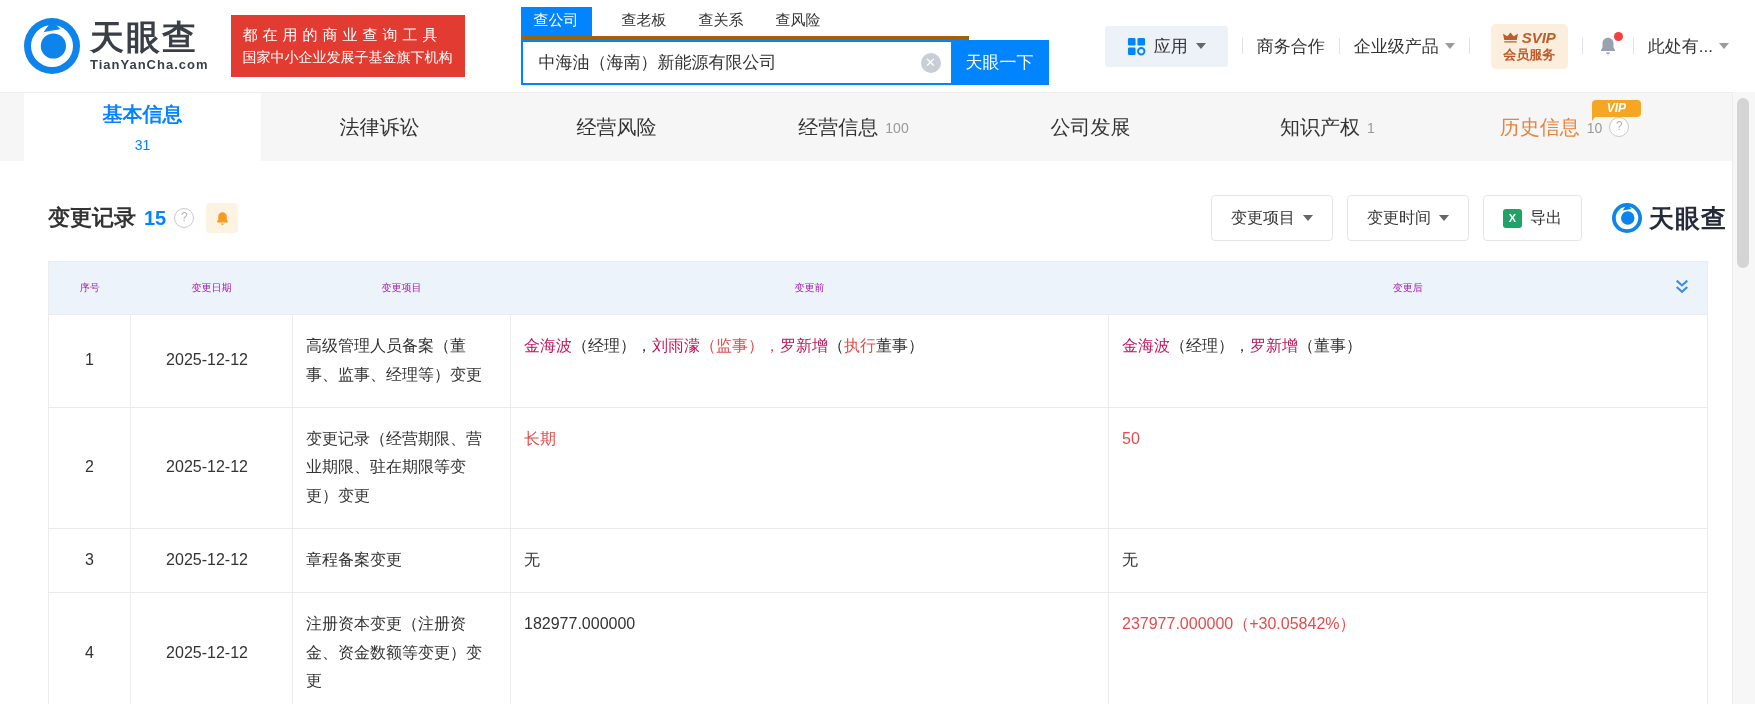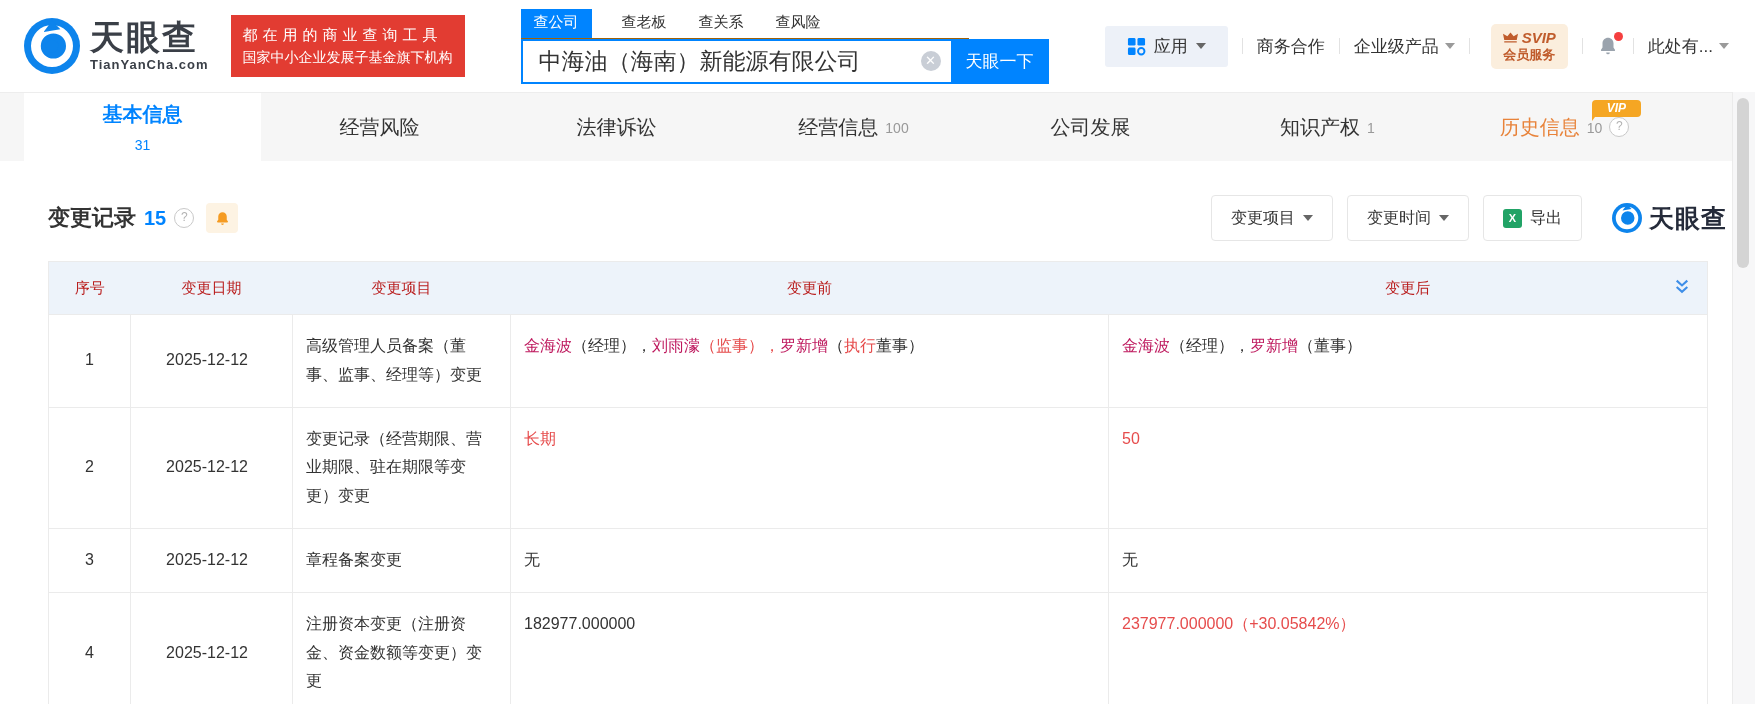--- a/index.html
+++ b/index.html
@@ -9,26 +9,26 @@
   
   .topbar{height:92px;display:flex;align-items:center;padding:0 26px 0 24px;background:#fff;}
   .logo{display:flex;align-items:center;gap:10px;}
   .logo-text .brand{font-size:34px;font-weight:bold;color:#3a3f47;letter-spacing:2px;line-height:1;}
   .logo-text .domain{font-size:13px;font-weight:bold;color:#3a3f47;letter-spacing:1px;margin-top:3px;}
   .slogan{margin-left:22px;background:#e23c32;color:#fff;padding:9px 12px;line-height:1.5;}
   .slogan .l1{font-size:15px;letter-spacing:5px;white-space:nowrap;}
   .slogan .l2{font-size:14px;letter-spacing:0;white-space:nowrap;}
 
   .search{margin-left:56px;width:546px;}
-  .search-tabs{display:flex;align-items:flex-end;gap:28px;border-bottom:1px solid #a16207;width:448px;}
+  .search-tabs{display:flex;align-items:flex-end;gap:28px;border-bottom:4px solid #a16207;width:448px;}
   .search-tab{font-size:15px;color:#333;padding:4px 2px 6px;cursor:pointer;white-space:nowrap;}
   .search-tab.active{background:#0084ff;color:#fff;padding:4px 13px 6px;}
   .search-row{display:flex;margin-top:0;}
   .search-box{width:404px;height:41px;border:2px solid #0084ff;border-right:none;display:flex;align-items:center;padding:0 10px 0 14px;background:#fff;}
-  .search-box input{border:none;outline:none;flex:1;font-size:23px;color:#333;font-family:Liberation Mono, monospace;background:transparent;}
+  .search-box input{border:none;outline:none;flex:1;font-size:17px;color:#333;font-family:Liberation Mono, monospace;background:transparent;}
   .clear-btn{width:20px;height:20px;border-radius:50%;background:#c9ced6;color:#fff;font-size:13px;line-height:20px;text-align:center;cursor:pointer;flex:0 0 auto;}
   .search-btn{width:98px;height:45px;background:#0084ff;color:#fff;font-size:17px;border:none;cursor:pointer;font-family:inherit;}
 
   .top-right{margin-left:auto;display:flex;align-items:center;}
   .divider{width:1px;height:16px;background:#e2e2e2;margin:0 14px;}
   .apps-chip{display:flex;align-items:center;gap:8px;background:#edf1f8;border-radius:3px;padding:9px 22px;cursor:pointer;}
   .apps-chip .lbl{font-size:17px;color:#333;}
   .nav-link{font-size:17px;color:#333;white-space:nowrap;cursor:pointer;display:flex;align-items:center;gap:6px;}
   .caret{width:0;height:0;border-left:5px solid transparent;border-right:5px solid transparent;border-top:6px solid #666;display:inline-block;}
   .caret.grey{border-top-color:#9a9a9a;}
@@ -59,21 +59,21 @@
   .sec-q{margin-left:8px;}
   .bell-chip{margin-left:12px;width:32px;height:30px;background:#fdf3e3;border-radius:4px;display:flex;align-items:center;justify-content:center;cursor:pointer;}
   .head-actions{margin-left:auto;display:flex;align-items:center;gap:14px;}
   .hbtn{height:46px;background:#fff;border:1px solid #e6e6e6;border-radius:4px;display:flex;align-items:center;gap:8px;padding:0 19px;font-size:16px;color:#333;cursor:pointer;font-family:inherit;}
   .xls-ico{width:19px;height:19px;background:#21a366;border-radius:3px;color:#fff;font-size:11px;font-weight:bold;line-height:19px;text-align:center;}
   .watermark{display:flex;align-items:center;gap:7px;margin-left:16px;}
   .watermark .wm-txt{font-size:25px;font-weight:bold;color:#252b3a;letter-spacing:1px;}
 
   
   .chg-table{border-collapse:collapse;table-layout:fixed;width:1659px;margin-left:48px;border:1px solid #ebebeb;}
-  .chg-table thead th{background:#edf3fa;height:50px;font-size:15px;font-weight:normal;color:#b91c1c;text-align:center;position:relative;border:none;}
+  .chg-table thead th{background:#edf3fa;height:50px;font-size:10px;font-weight:normal;color:#a21caf;text-align:center;position:relative;border:none;}
   .chg-table td{border:1px solid #ebebeb;font-size:16px;padding:17px 22px 17px 13px;vertical-align:top;line-height:1.8;background:#fff;}
   td.c-no{text-align:center;vertical-align:middle;padding:17px 4px;}
   td.c-date{text-align:center;vertical-align:middle;white-space:nowrap;}
   .col-no{width:82px;}.col-date{width:162px;}.col-item{width:218px;}.col-before{width:598px;}.col-after{width:599px;}
   .seg-link{color:#be185d;cursor:pointer;}
   .seg-red{color:#e64c4c;}
   .seg-text{color:#333;}
   .collapse-ico{position:absolute;right:16px;top:16px;cursor:pointer;}
 
   .scroll-strip{position:absolute;top:92px;right:0;width:22px;bottom:0;background:#f7f7f8;border-left:1px solid #ebebeb;}
@@ -165,24 +165,24 @@
       </span>
     </div>
   </div>
 
   <div class="tabbar">
     <div class="tab active">
       <span class="lbl">基本信息</span>
       <span class="cnt">31</span>
     </div>
     <div class="tab">
+      <span class="lbl">法律诉讼</span>
+    </div>
+    <div class="tab">
       <span class="lbl">经营风险</span>
-    </div>
-    <div class="tab">
-      <span class="lbl">法律诉讼</span>
     </div>
     <div class="tab">
       <span class="lbl">经营信息</span>
       <span class="cnt">100</span>
     </div>
     <div class="tab">
       <span class="lbl">公司发展</span>
     </div>
     <div class="tab">
       <span class="lbl">知识产权</span>

